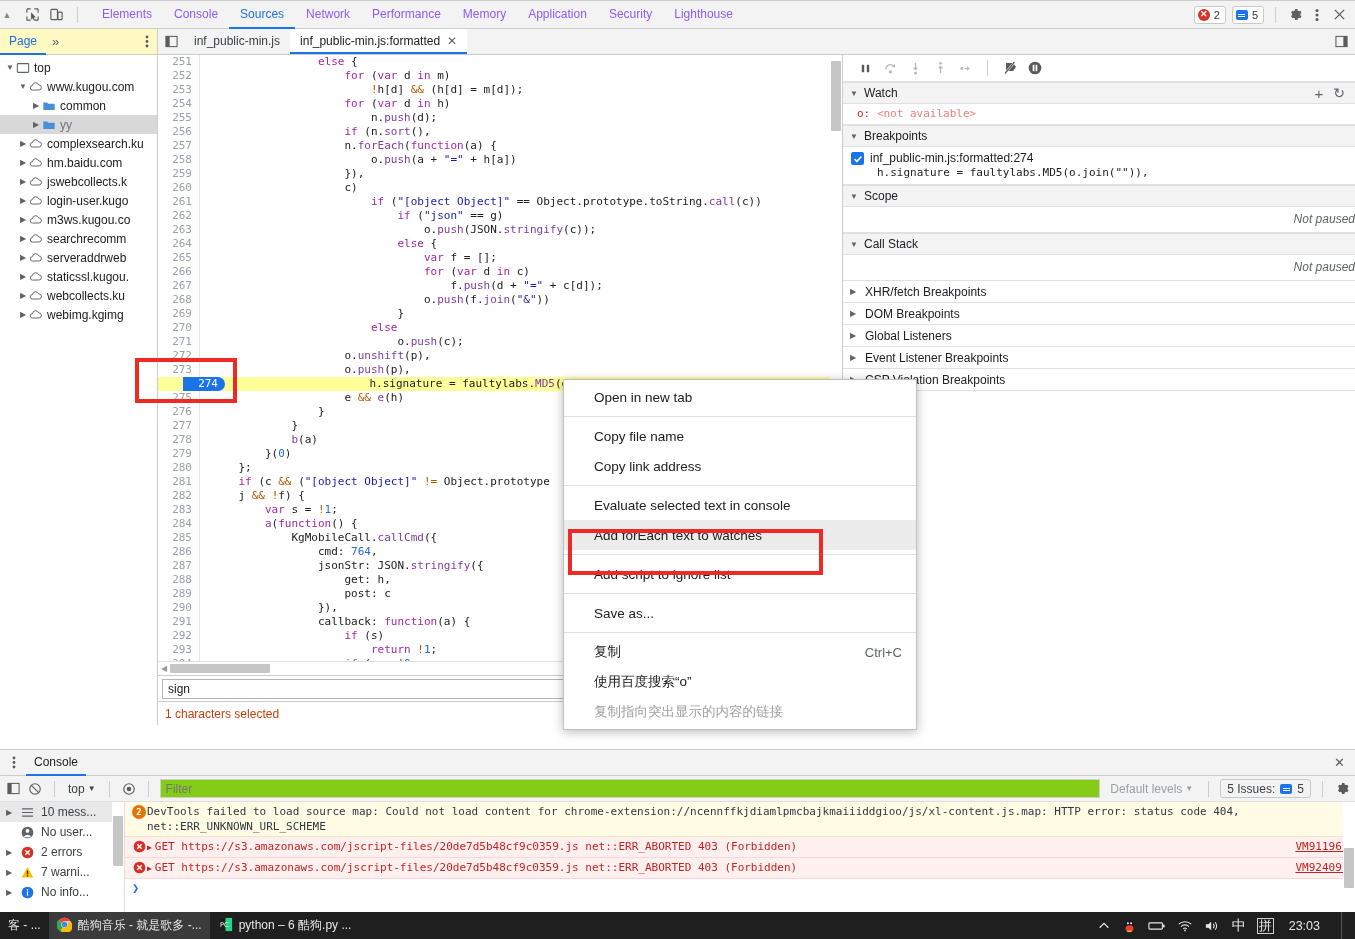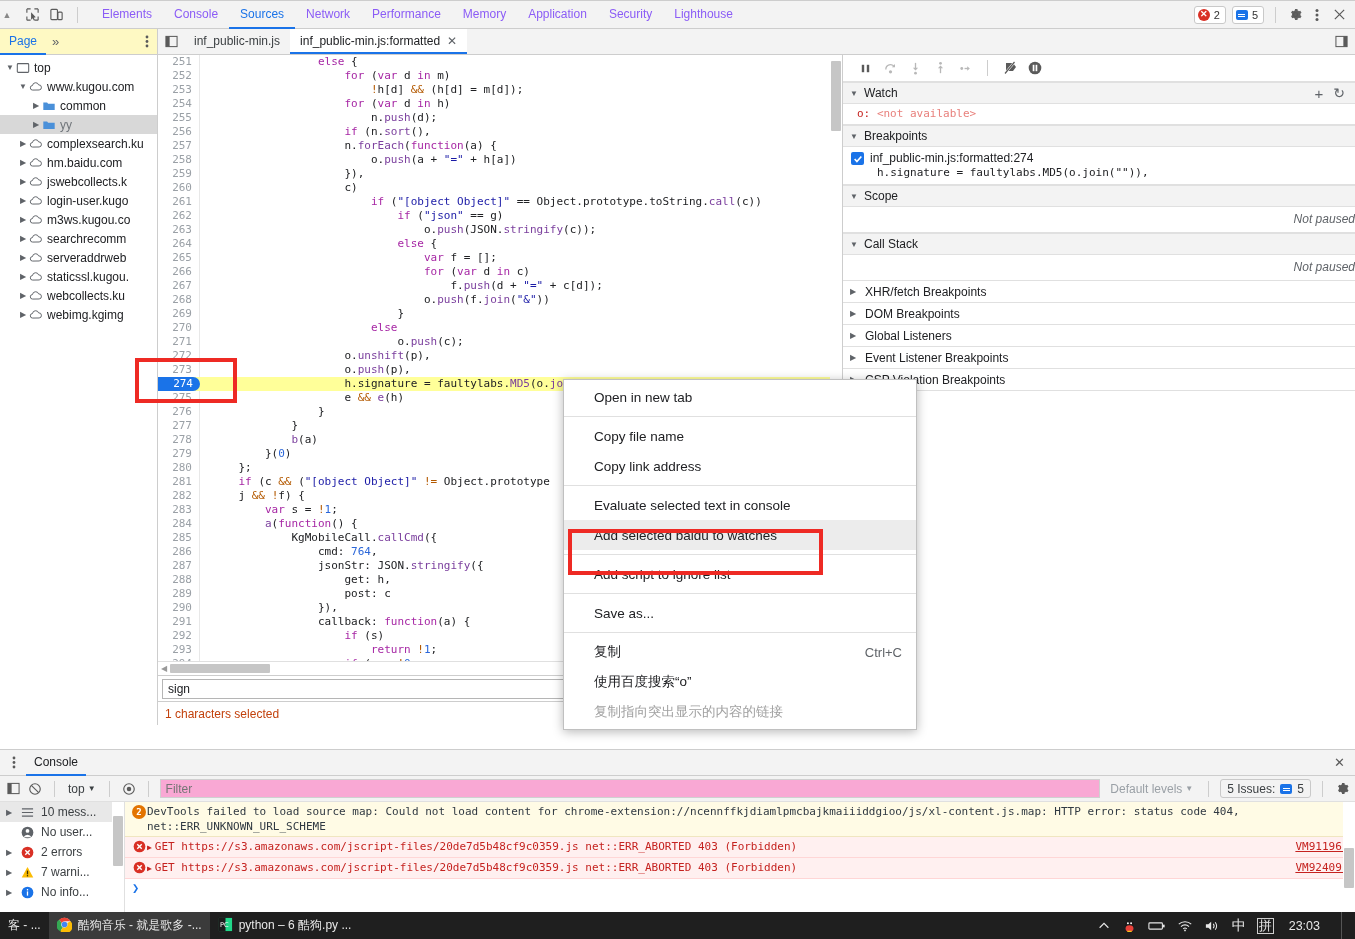--- a/index.html
+++ b/index.html
@@ -124,20 +124,21 @@
   .ln {
     width: 42px; flex: 0 0 42px; text-align: right; padding-right: 7px;
     color: #9aa0a6; background: #fff; font-size: 11px;
     border-right: 1px solid #e8e8e8;
   }
   .gutter2 { width: 8px; flex: 0 0 8px; }
   .code-line.hl { background: #ffff99; }
   .code-line.hl .ln {
     background: #1a73e8; color: #fff; position: relative; border-right: none;
     border-radius: 0 7px 7px 0;
+    margin-left: 25px;
   }
   .src { padding-left: 4px; }
   .kw { color: #a626a4; }
   .num { color: #2a66d9; }
   .str { color: #1a1aa6; }
   .op  { color: #b35900; }
   .fn  { color: #7a3e9d; }
   .plain { color: #202124; }
 
   
@@ -194,21 +195,21 @@
             border-top: 1px solid #cdcdcd; background:#fff; display:flex; flex-direction:column; }
   .drawer-tabbar { height: 26px; display:flex; align-items:center;
                    background:#f3f3f3; border-bottom:1px solid #cdcdcd; }
   .drawer-kebab { padding: 0 10px 0 12px; color:#5a5a5a; display:flex; align-items:center; height:26px;}
   .drawer-tab { padding: 0 8px; height:26px; display:flex; align-items:center;
                 font-size:12px; color:#202124; border-bottom:2px solid #1a73e8; }
   .drawer-close { margin-left:auto; padding-right:10px; color:#5a5a5a; font-size:13px; }
   .console-filterbar { height: 26px; display:flex; align-items:center; gap:6px;
                        padding: 0 5px; border-bottom:1px solid #e0e0e0; background:#f3f3f3; }
   .ctx-select { display:flex; align-items:center; gap:3px; font-size:12px; color:#3c4043; padding:0 2px;}
-  .filter-input { flex:1; height:19px; border:1px solid #d0d0d0; background:#f9a8d4;
+  .filter-input { flex:1; height:19px; border:1px solid #d0d0d0; background:#84cc16;
                   font-size:12px; padding:0 5px; color:#202124; font-family:"Liberation Sans", sans-serif; }
   .levels { font-size:12px; color:#9aa0a6; display:flex; align-items:center; gap:3px; padding:0 4px; }
   .issues-btn { display:inline-flex; align-items:center; gap:5px; font-size:12px;
                 border:1px solid #c9c9c9; border-radius:3px; padding:1px 6px; height:19px; color:#3c4043; }
   .console-main { flex:1; display:flex; min-height:0; }
   .console-sidebar { width: 125px; flex:0 0 125px; border-right:1px solid #e0e0e0;
                      background:#fff; overflow:hidden; position:relative; }
   .cs-row { display:flex; align-items:center; gap:5px; height:20px; padding-left:6px;
             font-size:12px; color:#3c4043; white-space:nowrap; overflow:hidden; }
   .cs-row.sel { background:#e8e8e8; }
@@ -866,21 +867,21 @@
             <span>Copy file name</span>
           </div>
           <div class="cm-item">
             <span>Copy link address</span>
           </div>
           <div class="cm-sep"></div>
           <div class="cm-item">
             <span>Evaluate selected text in console</span>
           </div>
           <div class="cm-item hl">
-            <span>Add selected baidu to watches</span>
+            <span>Add forEach text to watches</span>
           </div>
           <div class="cm-sep"></div>
           <div class="cm-item">
             <span>Add script to ignore list</span>
           </div>
           <div class="cm-sep"></div>
           <div class="cm-item">
             <span>Save as...</span>
           </div>
           <div class="cm-sep"></div>

